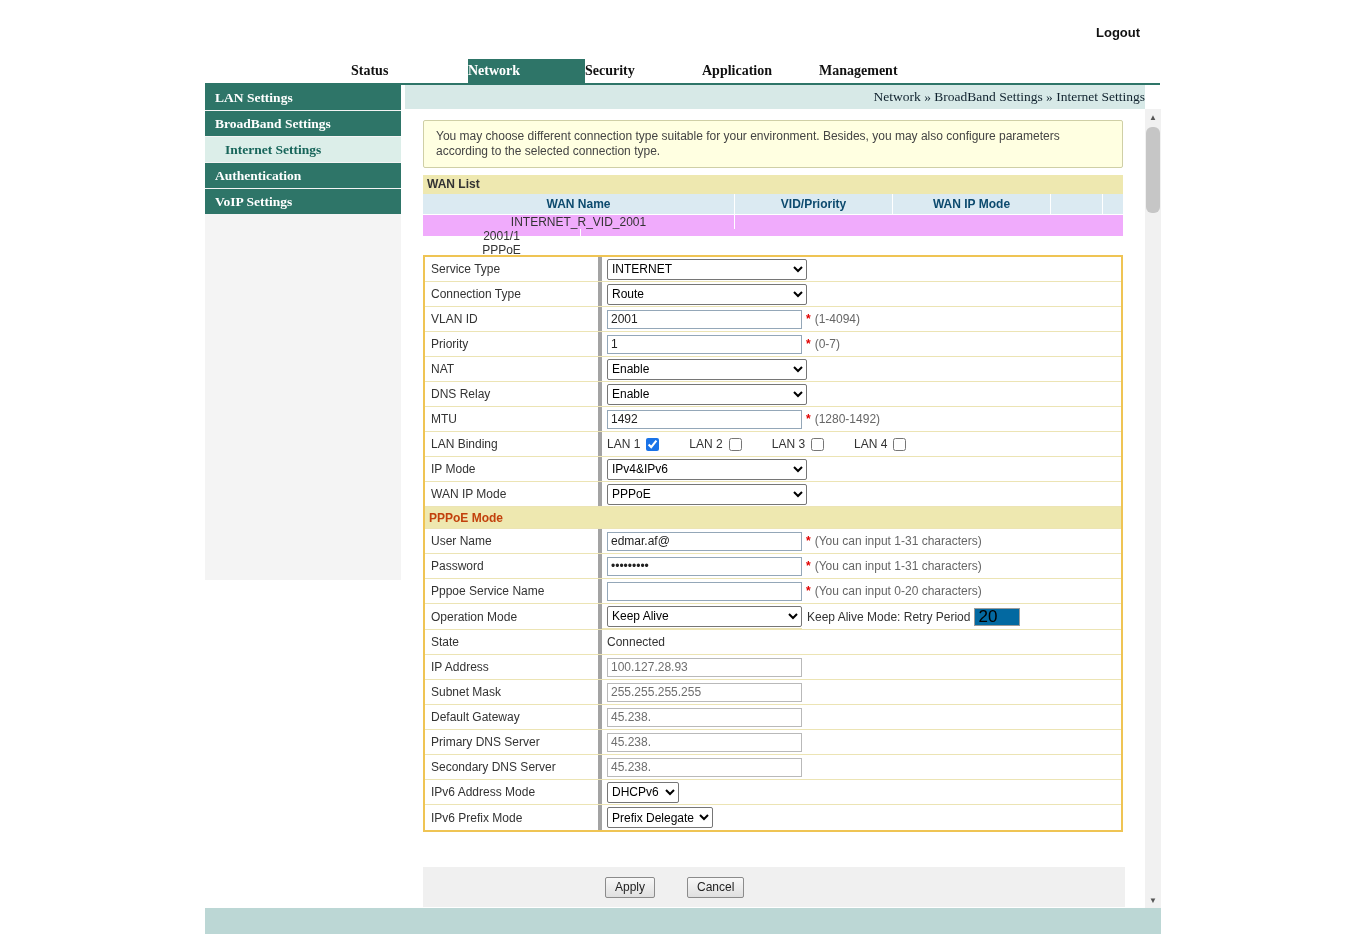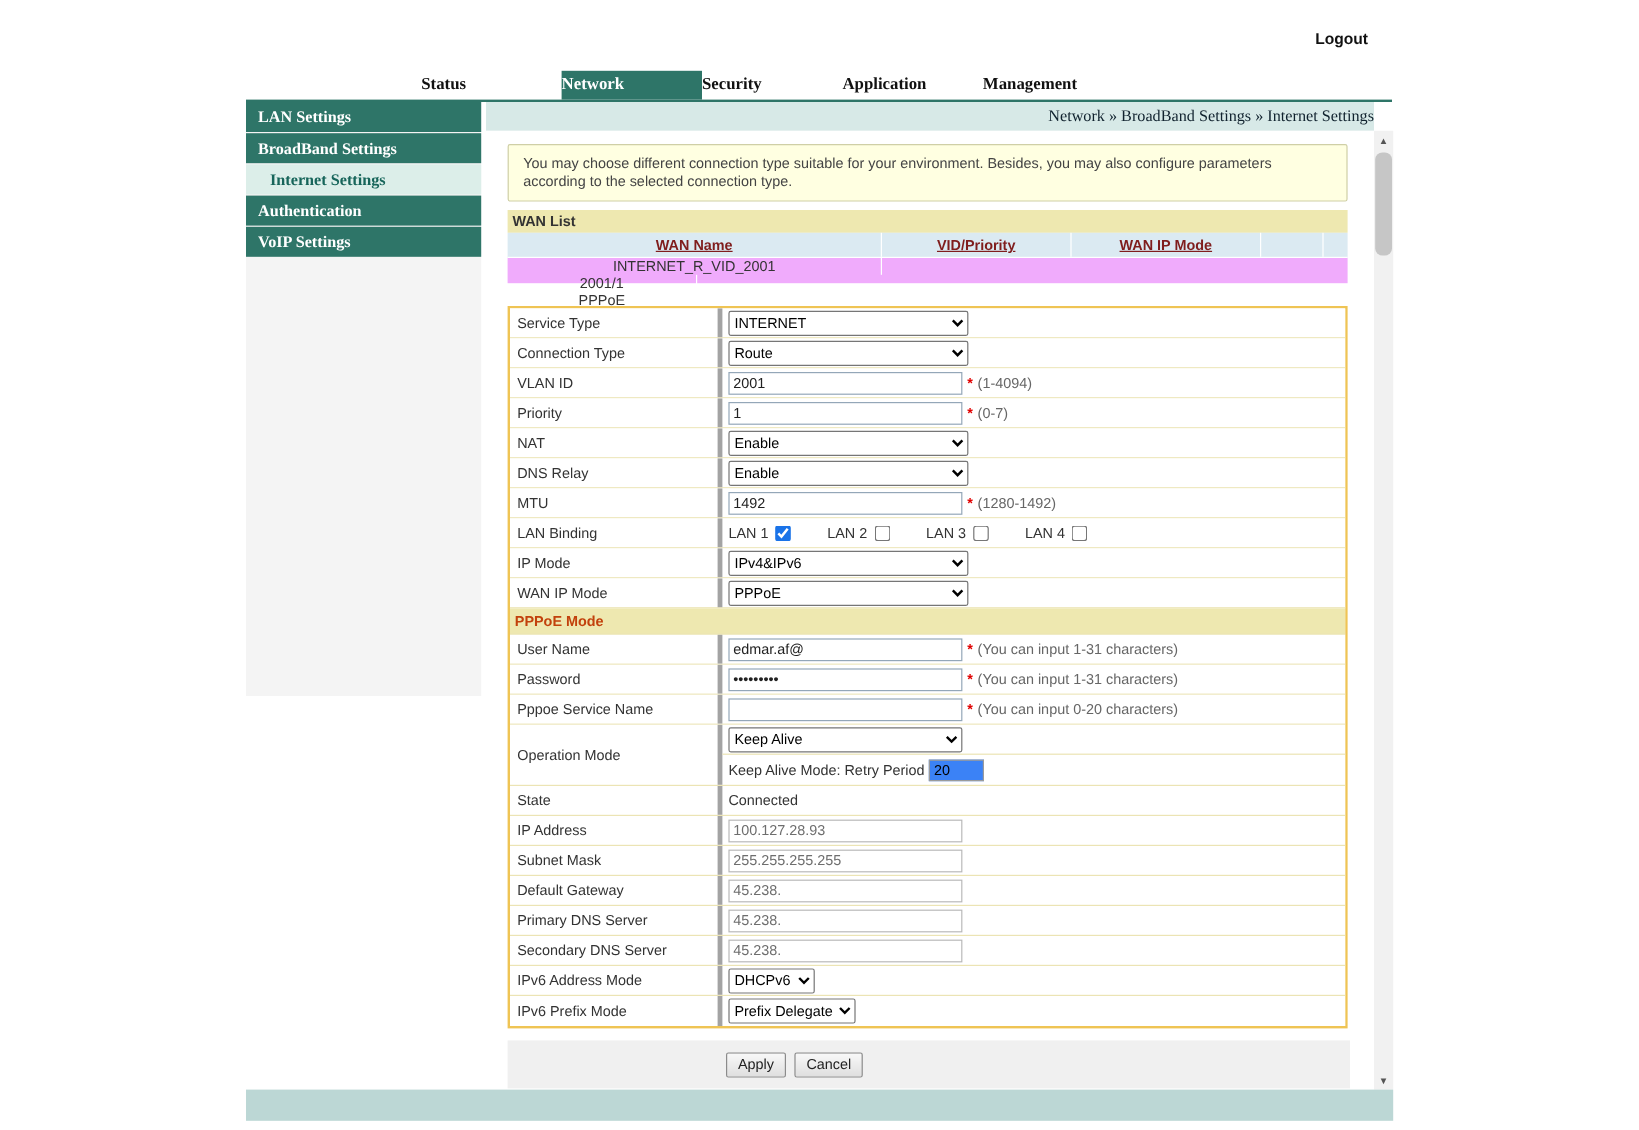--- a/index.html
+++ b/index.html
@@ -43,51 +43,51 @@
   }
   .wan-table { position:absolute; left:18px; top:85px; width:700px; }
   .wan-hrow, .wan-drow { display:flex; height:21px; }
   .wan-hrow { background:#DBEAF2; border-bottom:1px solid #FFFFFF; }
   .wan-drow { background:#f0abfc;flex-direction:column; }
   .wc {
     display:flex; align-items:center; justify-content:center; height:100%;
     border-right:1px solid #FFFFFF;
   }
   .wc:last-child { border-right:none; }
-  .wan-hrow .wc { font-weight:bold; color:#7f1d1d;text-decoration:underline; }
+  .wan-hrow .wc { font-weight:bold; color:#0c4a6e; }
   .c1 { width:312px; } .c2 { width:158px; } .c3 { width:158px; } .c4 { width:52px; } .c5 { width:20px; }
   
   .form { position:absolute; left:18px; top:146px; width:700px; border:2px solid #EFC454; background:#FFFFFF; }
   .frow { display:flex; min-height:25px; border-bottom:1px solid #ECE4B4; background:#FFFFFF; }
   .frow:last-child { border-bottom:none; }
   .flabel {
     width:177px; flex-shrink:0; border-right:4px solid #a3a3a3; padding-left:6px;
     display:flex; align-items:center; color:#333;
   }
   .fvalue { flex:1; display:flex; align-items:center; padding-left:5px; gap:4px; color:#333; }
   .fsection { height:22px; line-height:22px; background:#EEE8B0; font-weight:bold; padding-left:4px; border-bottom:1px solid #ECE4B4; color:#c2410c; }
   .sel { width:200px; height:21px; font-size:12px; font-family:"Liberation Sans",sans-serif; border:1px solid #767676; background:#FFFFFF; border-radius:2px; }
   .sel-sm { width:72px; }
   .sel-md { width:106px; }
   .txt { width:195px; height:19px; border:1px solid #94A7B8; font-size:12px; padding:1px 3px; font-family:inherit; color:#222; }
   .txt.ro { border:1px solid #B9B9B9; color:#6E6E6E; }
   .star { color:#E00000; font-weight:bold; }
   .note { color:#666; }
-  .retry { width:46px; height:18px; border:1px solid #9B9B9B; background:#3b82f6; font-size:12px; padding:1px 3px; }
-  .op-col { flex:1; display:flex; flex-direction:column; }
+  .retry { width:46px; height:18px; border:1px solid #9B9B9B; background:#0369a1; font-size:17px; padding:1px 3px; }
+  .op-col { flex:1; display:flex; }
   .op-sub { height:25px; display:flex; align-items:center; padding-left:5px; gap:4px; }
   .op-sub.first { border-bottom:1px solid #ECE4B4; }
   .lan-opt { display:inline-flex; align-items:center; gap:6px; margin-right:26px; }
   input[type="checkbox"] { width:13px; height:13px; accent-color:#1A73E8; cursor:pointer; }
   
   .btnband { position:absolute; left:18px; top:758px; width:702px; height:40px; background:#F0F0F0; display:flex; align-items:center; }
   .btn {
     height:21px; min-width:38px; padding:0 9px; margin-right:7px; cursor:pointer;
     font-size:12px; font-family:"Liberation Sans",sans-serif; color:#222;
-    border:1px solid #8B8B8B; border-radius:2px; background:linear-gradient(#F8F8F8,#DFDFDF);
+    border:1px solid #8B8B8B; border-radius:2px; background:linear-gradient(#F8F8F8,#DFDFDF);margin-left:25px;
   }
   .btn.apply { margin-left:182px; }
   
   .scrollbar { position:absolute; left:1145px; top:109px; width:16px; height:799px; background:#F1F1F1; }
   .sb-btn { position:absolute; left:0; width:16px; height:16px; display:flex; align-items:center; justify-content:center; font-size:8px; color:#555; cursor:pointer; }
   .sb-btn.up { top:0; } .sb-btn.down { bottom:0; }
   .sb-thumb { position:absolute; left:1px; top:18px; width:14px; height:86px; background:#C6C6C6; border-radius:6px; cursor:pointer; }
   
   .footer { position:absolute; left:205px; top:908px; width:956px; height:26px; background:#BCD7D5; }
 </style>

